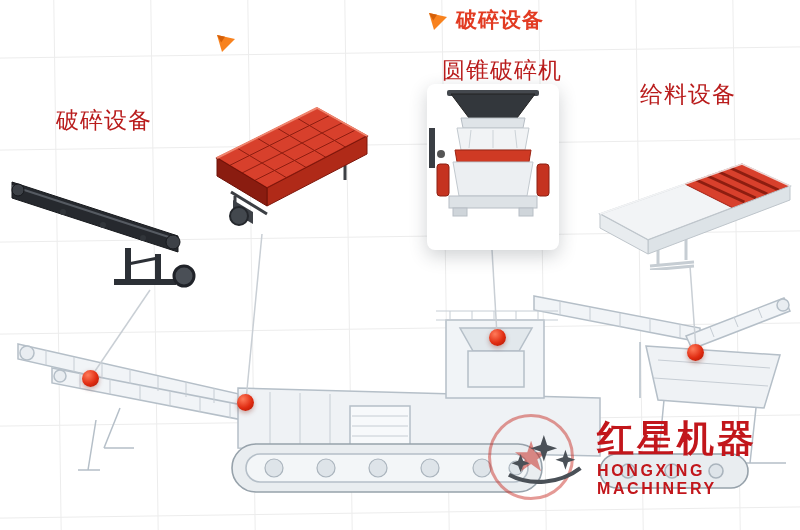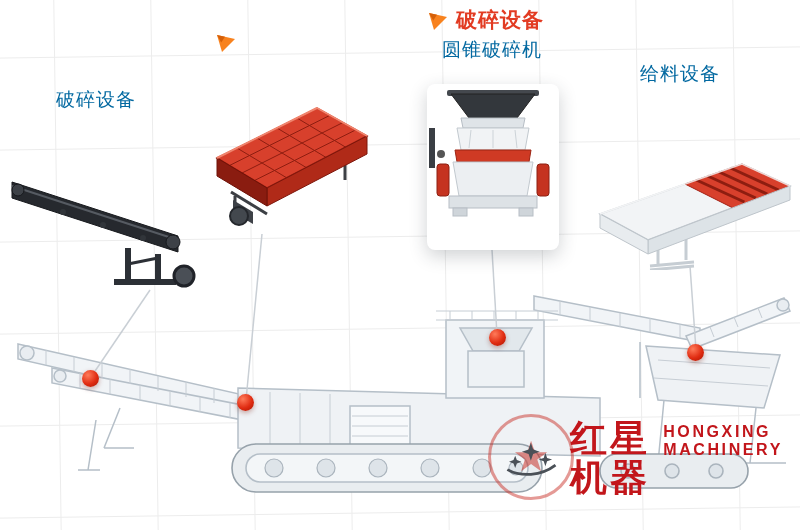--- a/index.html
+++ b/index.html
@@ -16,38 +16,38 @@
   .eq-conveyor{left:8px;top:156px;width:205px;height:140px}
   .eq-screen{left:205px;top:96px;width:170px;height:142px}
   .eq-feeder{left:592px;top:152px;width:205px;height:118px}
   .crusher-card{position:absolute;left:427px;top:84px;width:132px;height:166px;background:#fff;
     border-radius:8px;box-shadow:0 6px 18px rgba(40,50,60,.22);z-index:5}
   .crusher-card svg{width:100%;height:100%;display:block}
   .callout{position:absolute;z-index:6;white-space:nowrap}
   .callout .row{display:flex;align-items:center;gap:6px}
   .fold-icon{width:24px;height:24px;flex:0 0 24px}
   .c-title{font-size:21px;font-weight:bold;color:#e23b22;letter-spacing:1px}
-  .c-sub{font-size:19px;color:#0369a1;margin-top:3px;letter-spacing:1px}
+  .c-sub{font-size:23px;color:#b91c1c;margin-top:21px;letter-spacing:1px}
   .callout-1{left:28px;top:84px}.callout-1 .c-sub{margin-left:28px}
   .callout-2{left:214px;top:30px}.callout-2 .c-sub{margin-left:42px}
   .callout-3{left:426px;top:6px}.callout-3 .c-sub{margin-left:16px}
   .callout-4{left:610px;top:58px}.callout-4 .c-sub{margin-left:30px}
   .dot{position:absolute;width:17px;height:17px;border-radius:50%;z-index:7;
     background:radial-gradient(circle at 35% 30%,#ff7b5a,#e02c12 55%,#a81300);
     box-shadow:0 2px 5px rgba(120,20,5,.35)}
   .dot-1{left:82px;top:370px}
   .dot-2{left:237px;top:394px}
   .dot-3{left:489px;top:329px}
   .dot-4{left:687px;top:344px}
   .seal{position:absolute;left:488px;top:414px;width:86px;height:86px;border:3px solid rgba(198,32,22,.45);
     border-radius:50%;display:flex;align-items:center;justify-content:center;
     color:rgba(198,32,22,.5);font-size:42px;z-index:4;line-height:1}
   .logo{position:absolute;left:504px;top:420px;display:flex;align-items:center;gap:10px;z-index:8}
   .logo-emblem{width:96px;height:70px}
-  .logo-text{display:flex;flex-direction:row}
+  .logo-text{display:flex;flex-direction:column}
   .logo-cn{font-size:37px;font-weight:bold;color:#c2161b;letter-spacing:3px;line-height:1.05}
   .logo-en{font-size:16px;font-weight:bold;color:#c2161b;letter-spacing:2.6px;margin-top:3px}
 </style>
 </head>
 <body>
 
 <div class="stage">
 
   <div class="grid-bg"></div>
 

